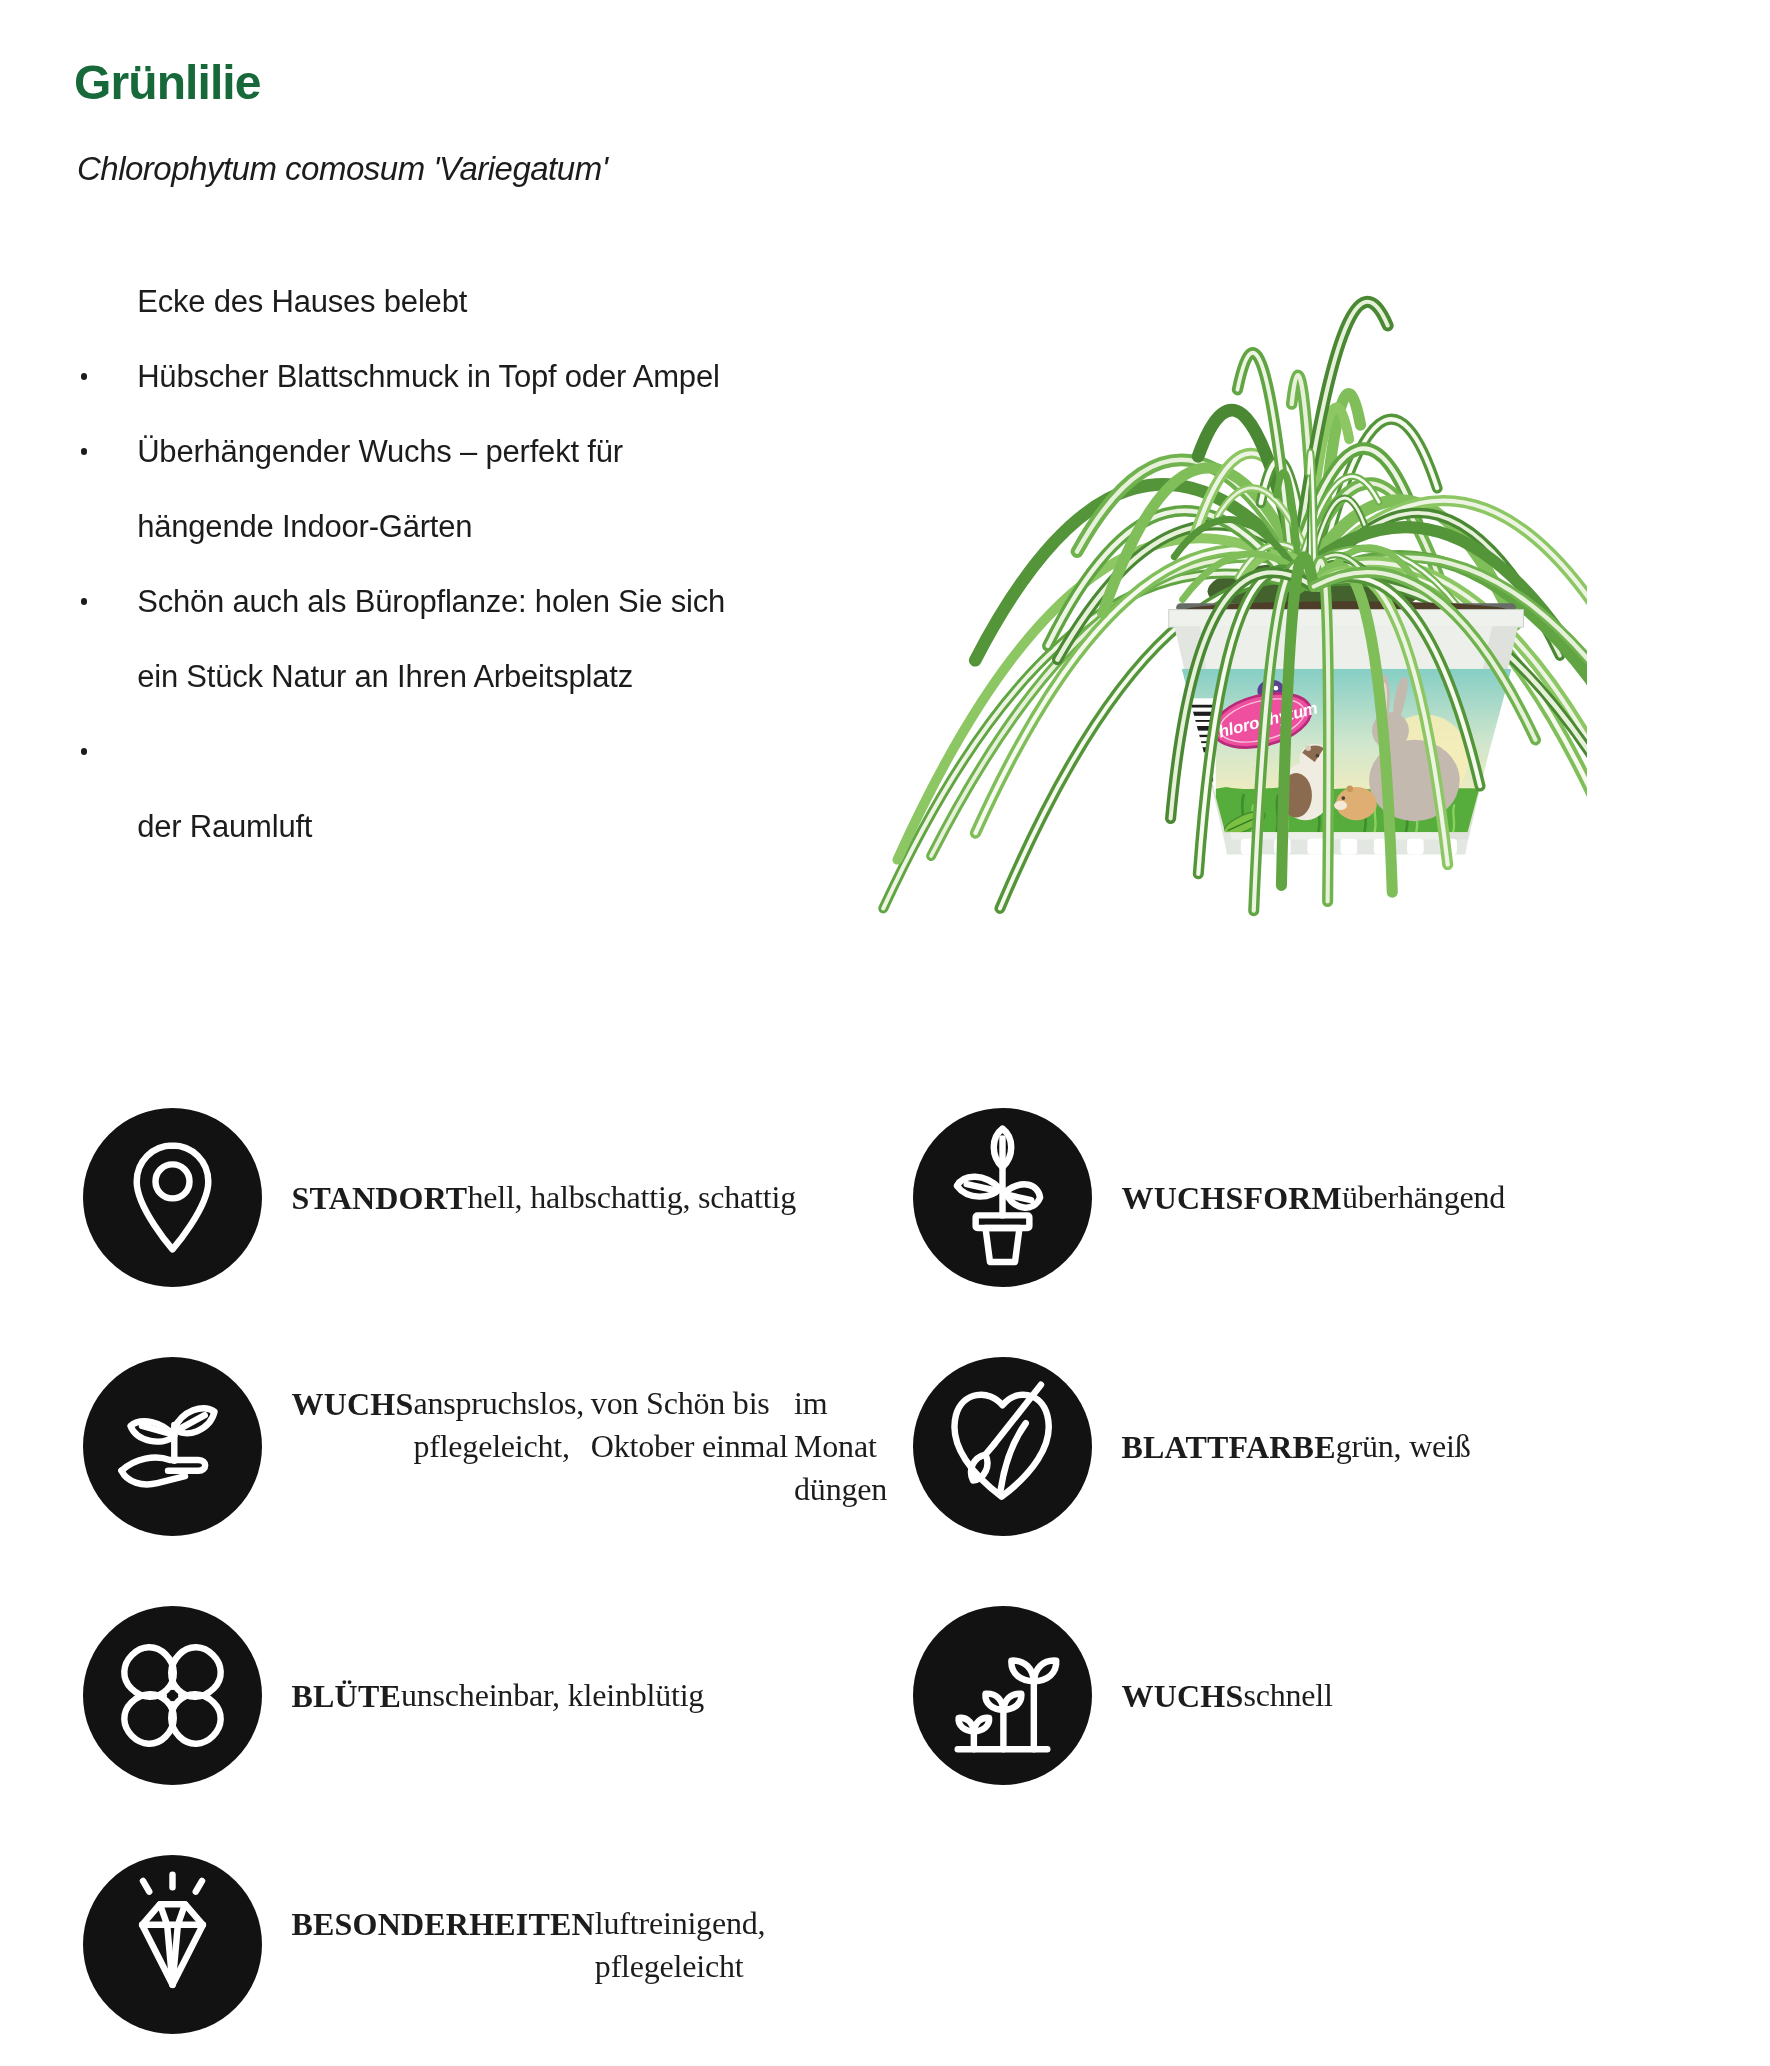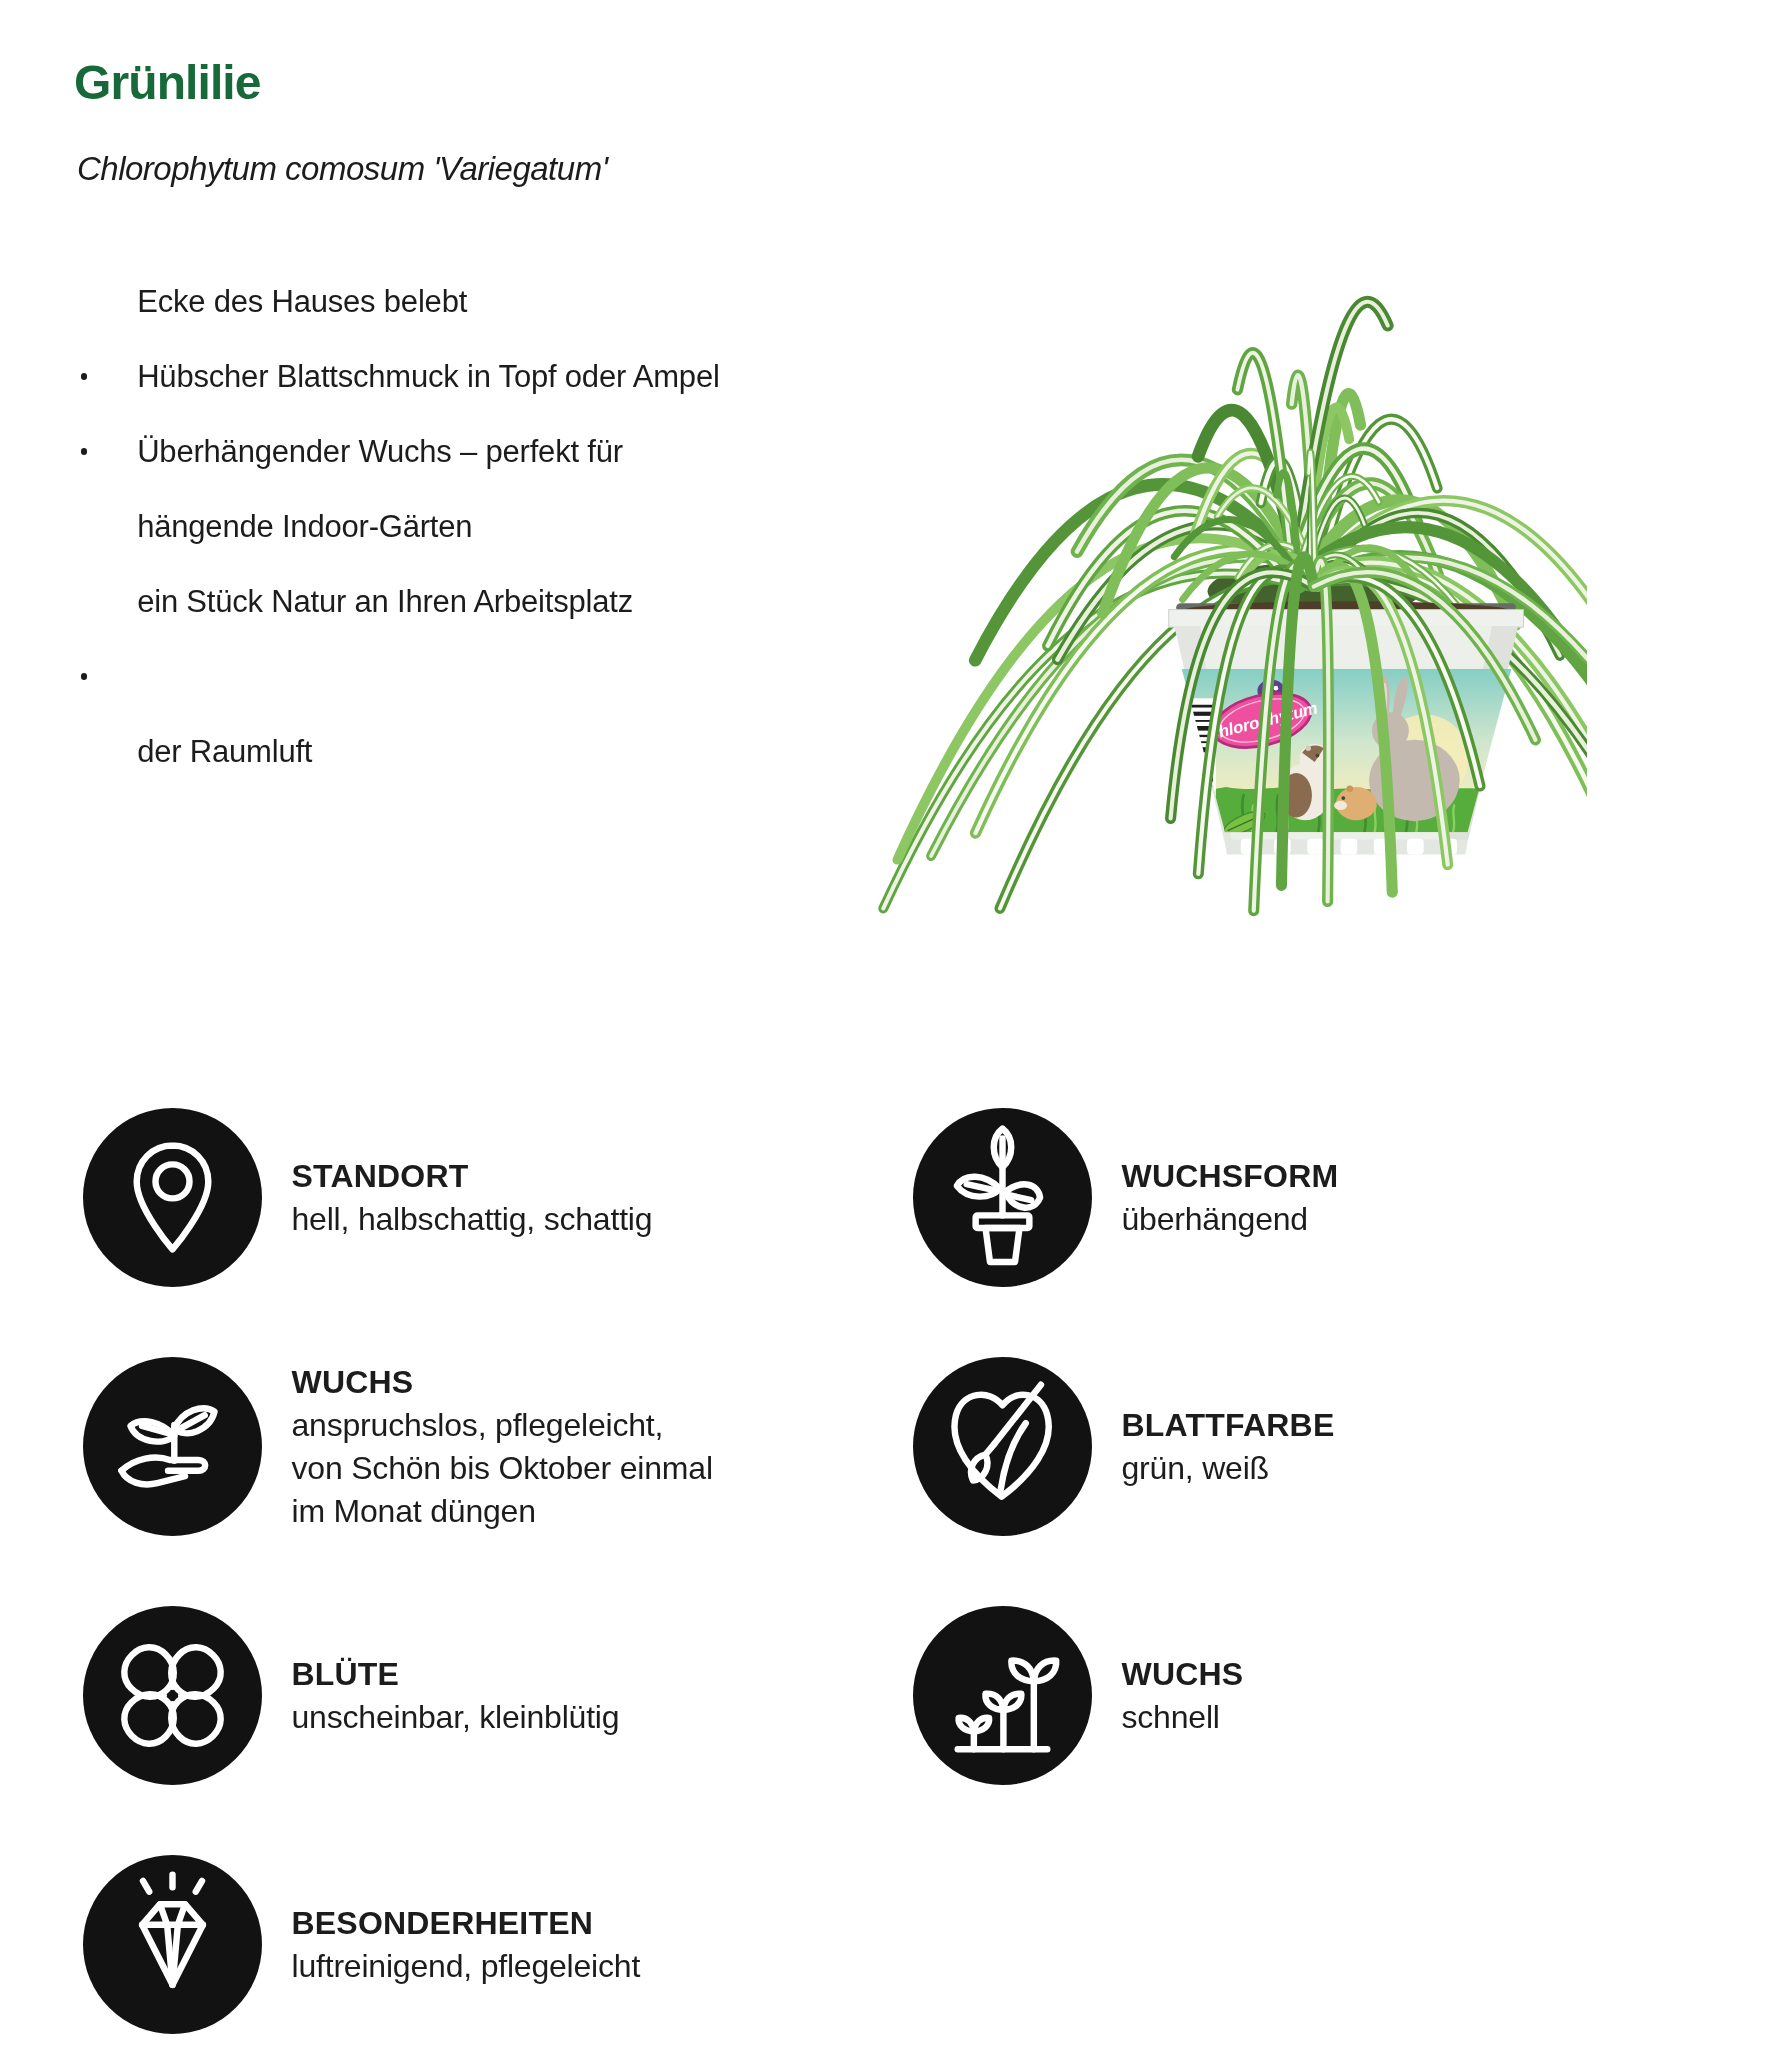--- a/index.html
+++ b/index.html
@@ -31,21 +31,21 @@
   .features{
     position:absolute;left:83px;top:1073px;width:1660px;
     display:grid;grid-template-columns:830px 830px;grid-auto-rows:249px;
   }
   .feature{display:flex;align-items:center;gap:29.5px;}
   .icon-circle{
     flex:none;width:179px;height:179px;border-radius:50%;
     background:var(--icon-circle-bg,#121212);
   }
   .icon-circle svg{width:100%;height:100%;display:block;}
-  .feature-text{display:flex;flex-direction:column;}
+  .feature-text{display:flex;font-family:Liberation Serif, serif;}
   .feature-label{font-size:32px;font-weight:700;line-height:44px;letter-spacing:0.2px;}
   .feature-value{font-size:32px;line-height:43px;letter-spacing:-0.2px;}
 </style>
 </head>
 <body>
 
 <div class="page">
 
   <h1 class="page-title">Grünlilie</h1>
   <div class="page-subtitle">Chlorophytum comosum 'Variegatum'</div>
@@ -59,20 +59,24 @@
         <span class="bullet-dot"></span>
         <span class="bullet-text">Hübscher Blattschmuck in Topf oder Ampel</span>
       </div>
       <div class="bullet-line">
         <span class="bullet-dot"></span>
         <span class="bullet-text">Überhängender Wuchs – perfekt für</span>
       </div>
       <div class="bullet-line">
         <span class="bullet-dot hidden"></span>
         <span class="bullet-text">hängende Indoor-Gärten</span>
+      </div>
+      <div class="bullet-line">
+        <span class="bullet-dot"></span>
+        <span class="bullet-text">Schön auch als Büropflanze: holen Sie sich</span>
       </div>
       <div class="bullet-line">
         <span class="bullet-dot hidden"></span>
         <span class="bullet-text">ein Stück Natur an Ihren Arbeitsplatz</span>
       </div>
       <div class="bullet-line">
         <span class="bullet-dot"></span>
       </div>
       <div class="bullet-line">
         <span class="bullet-dot hidden"></span>

